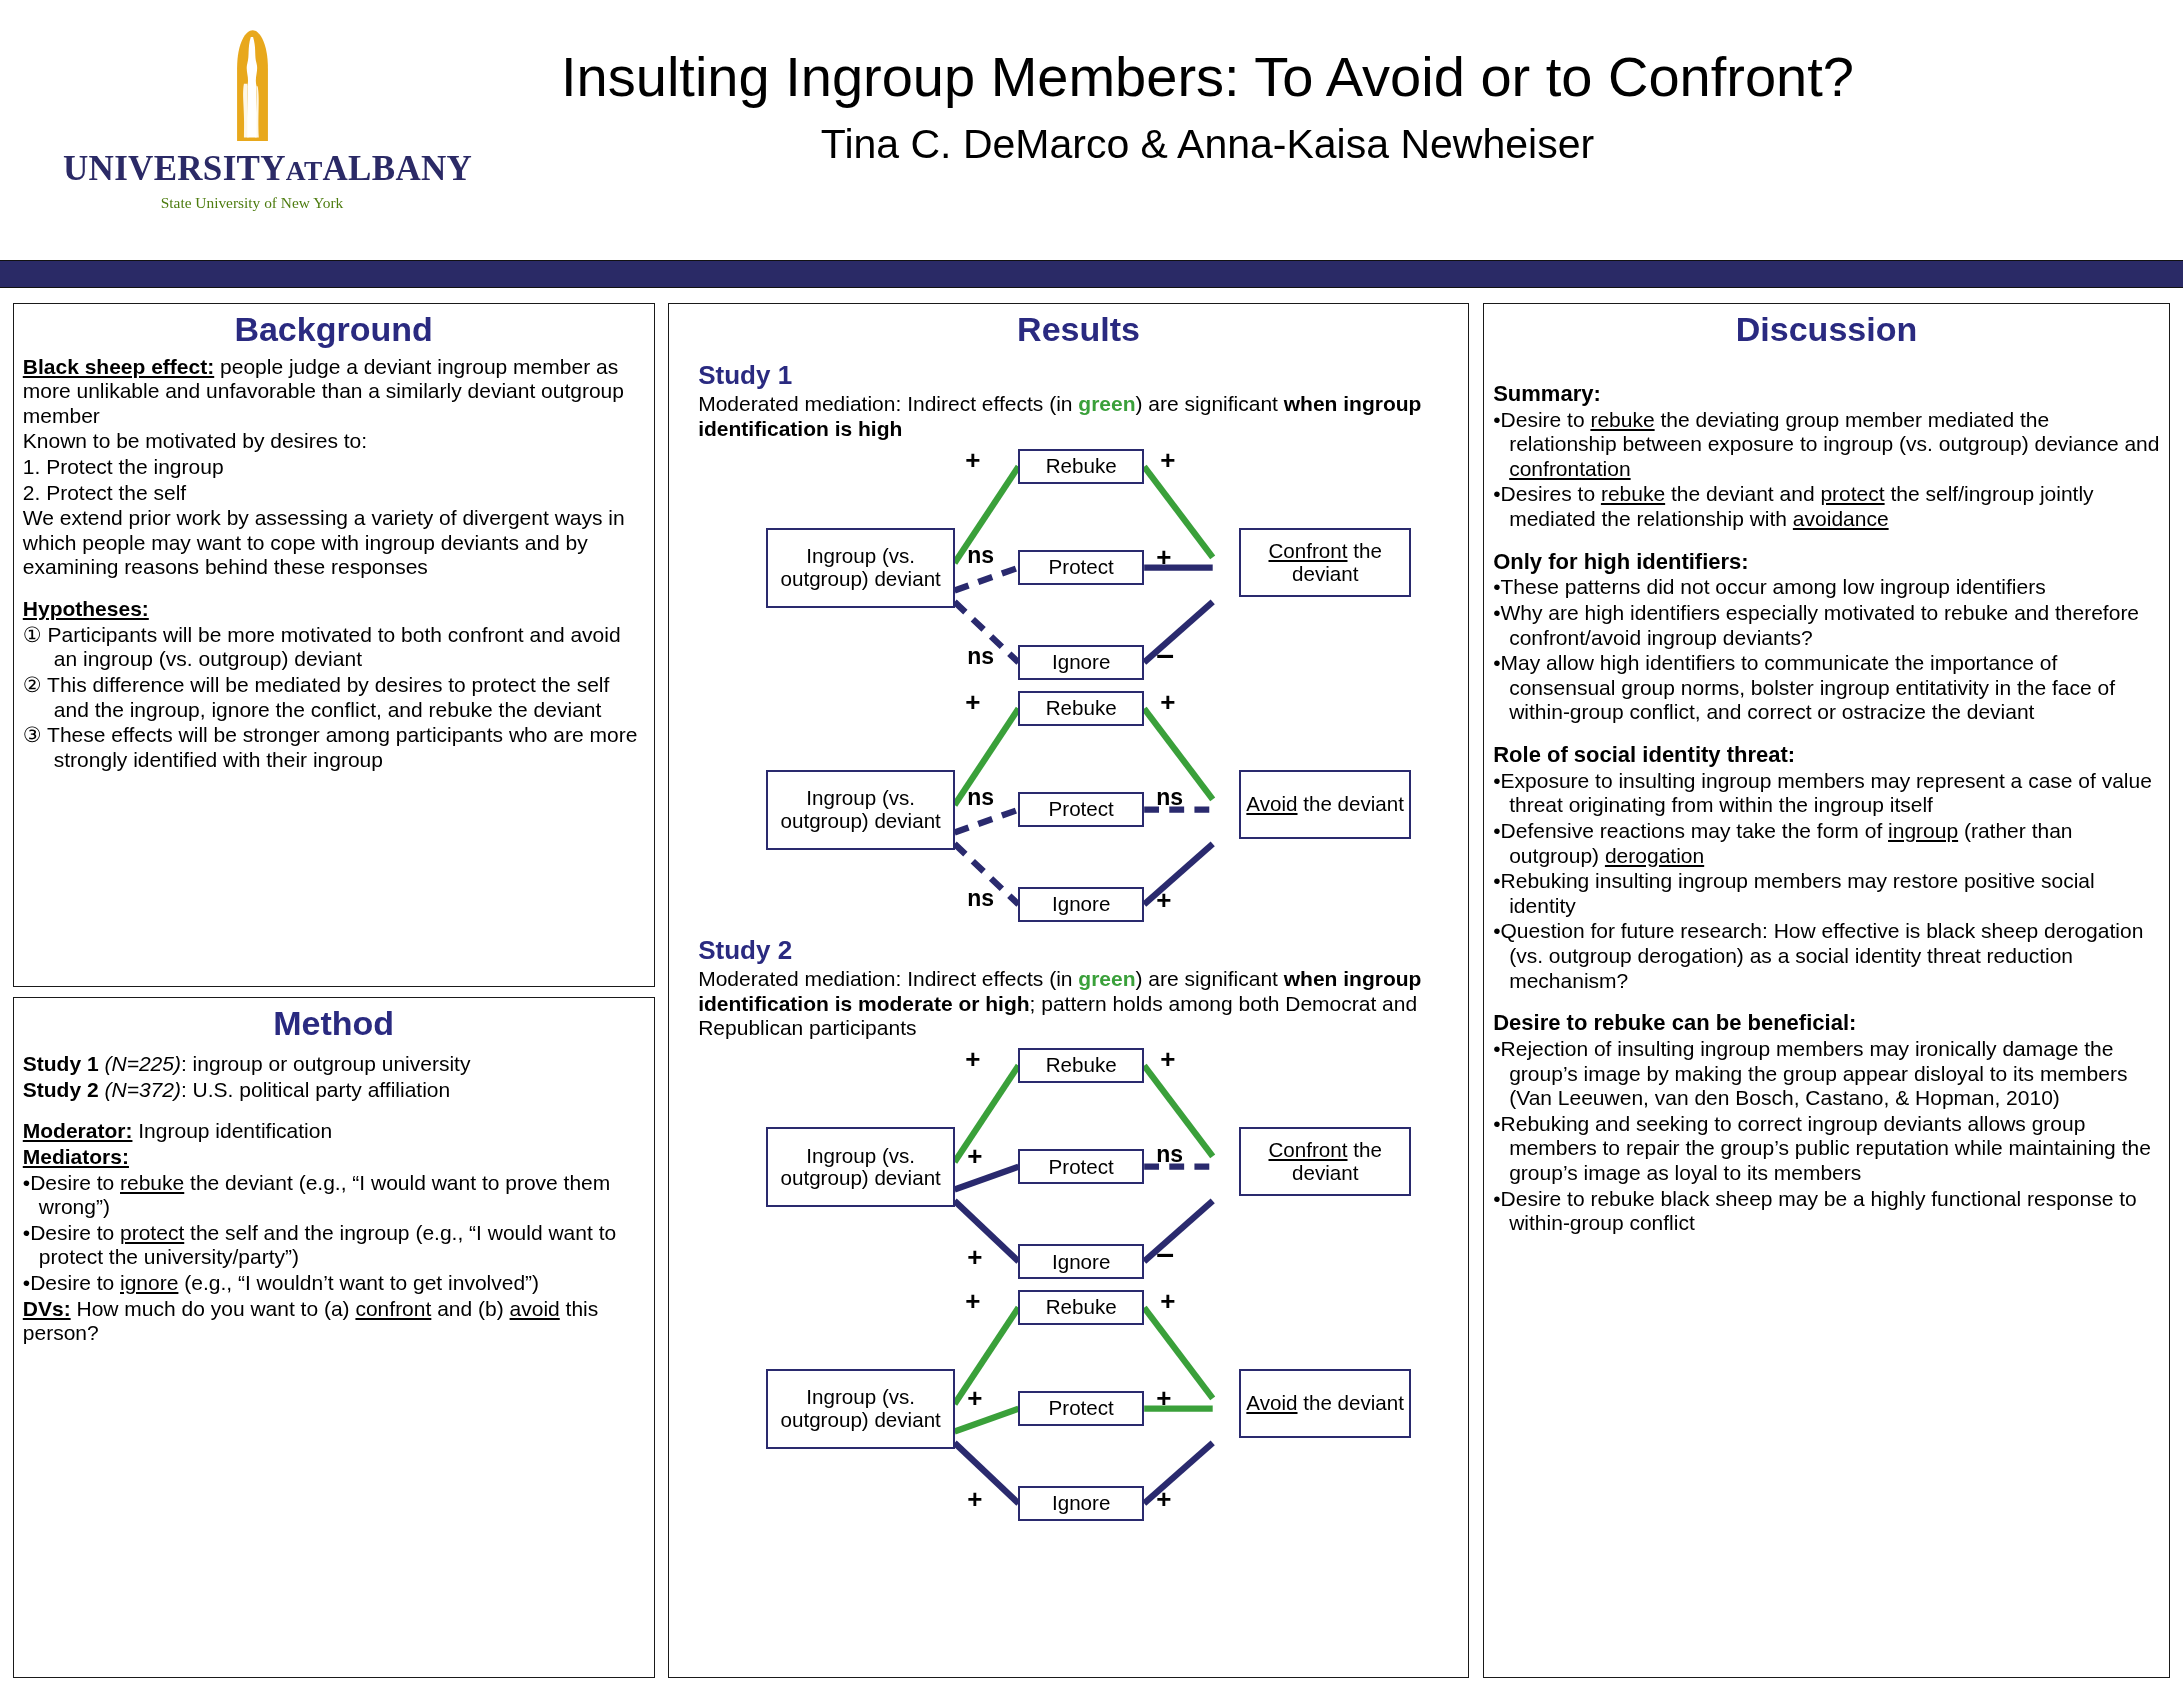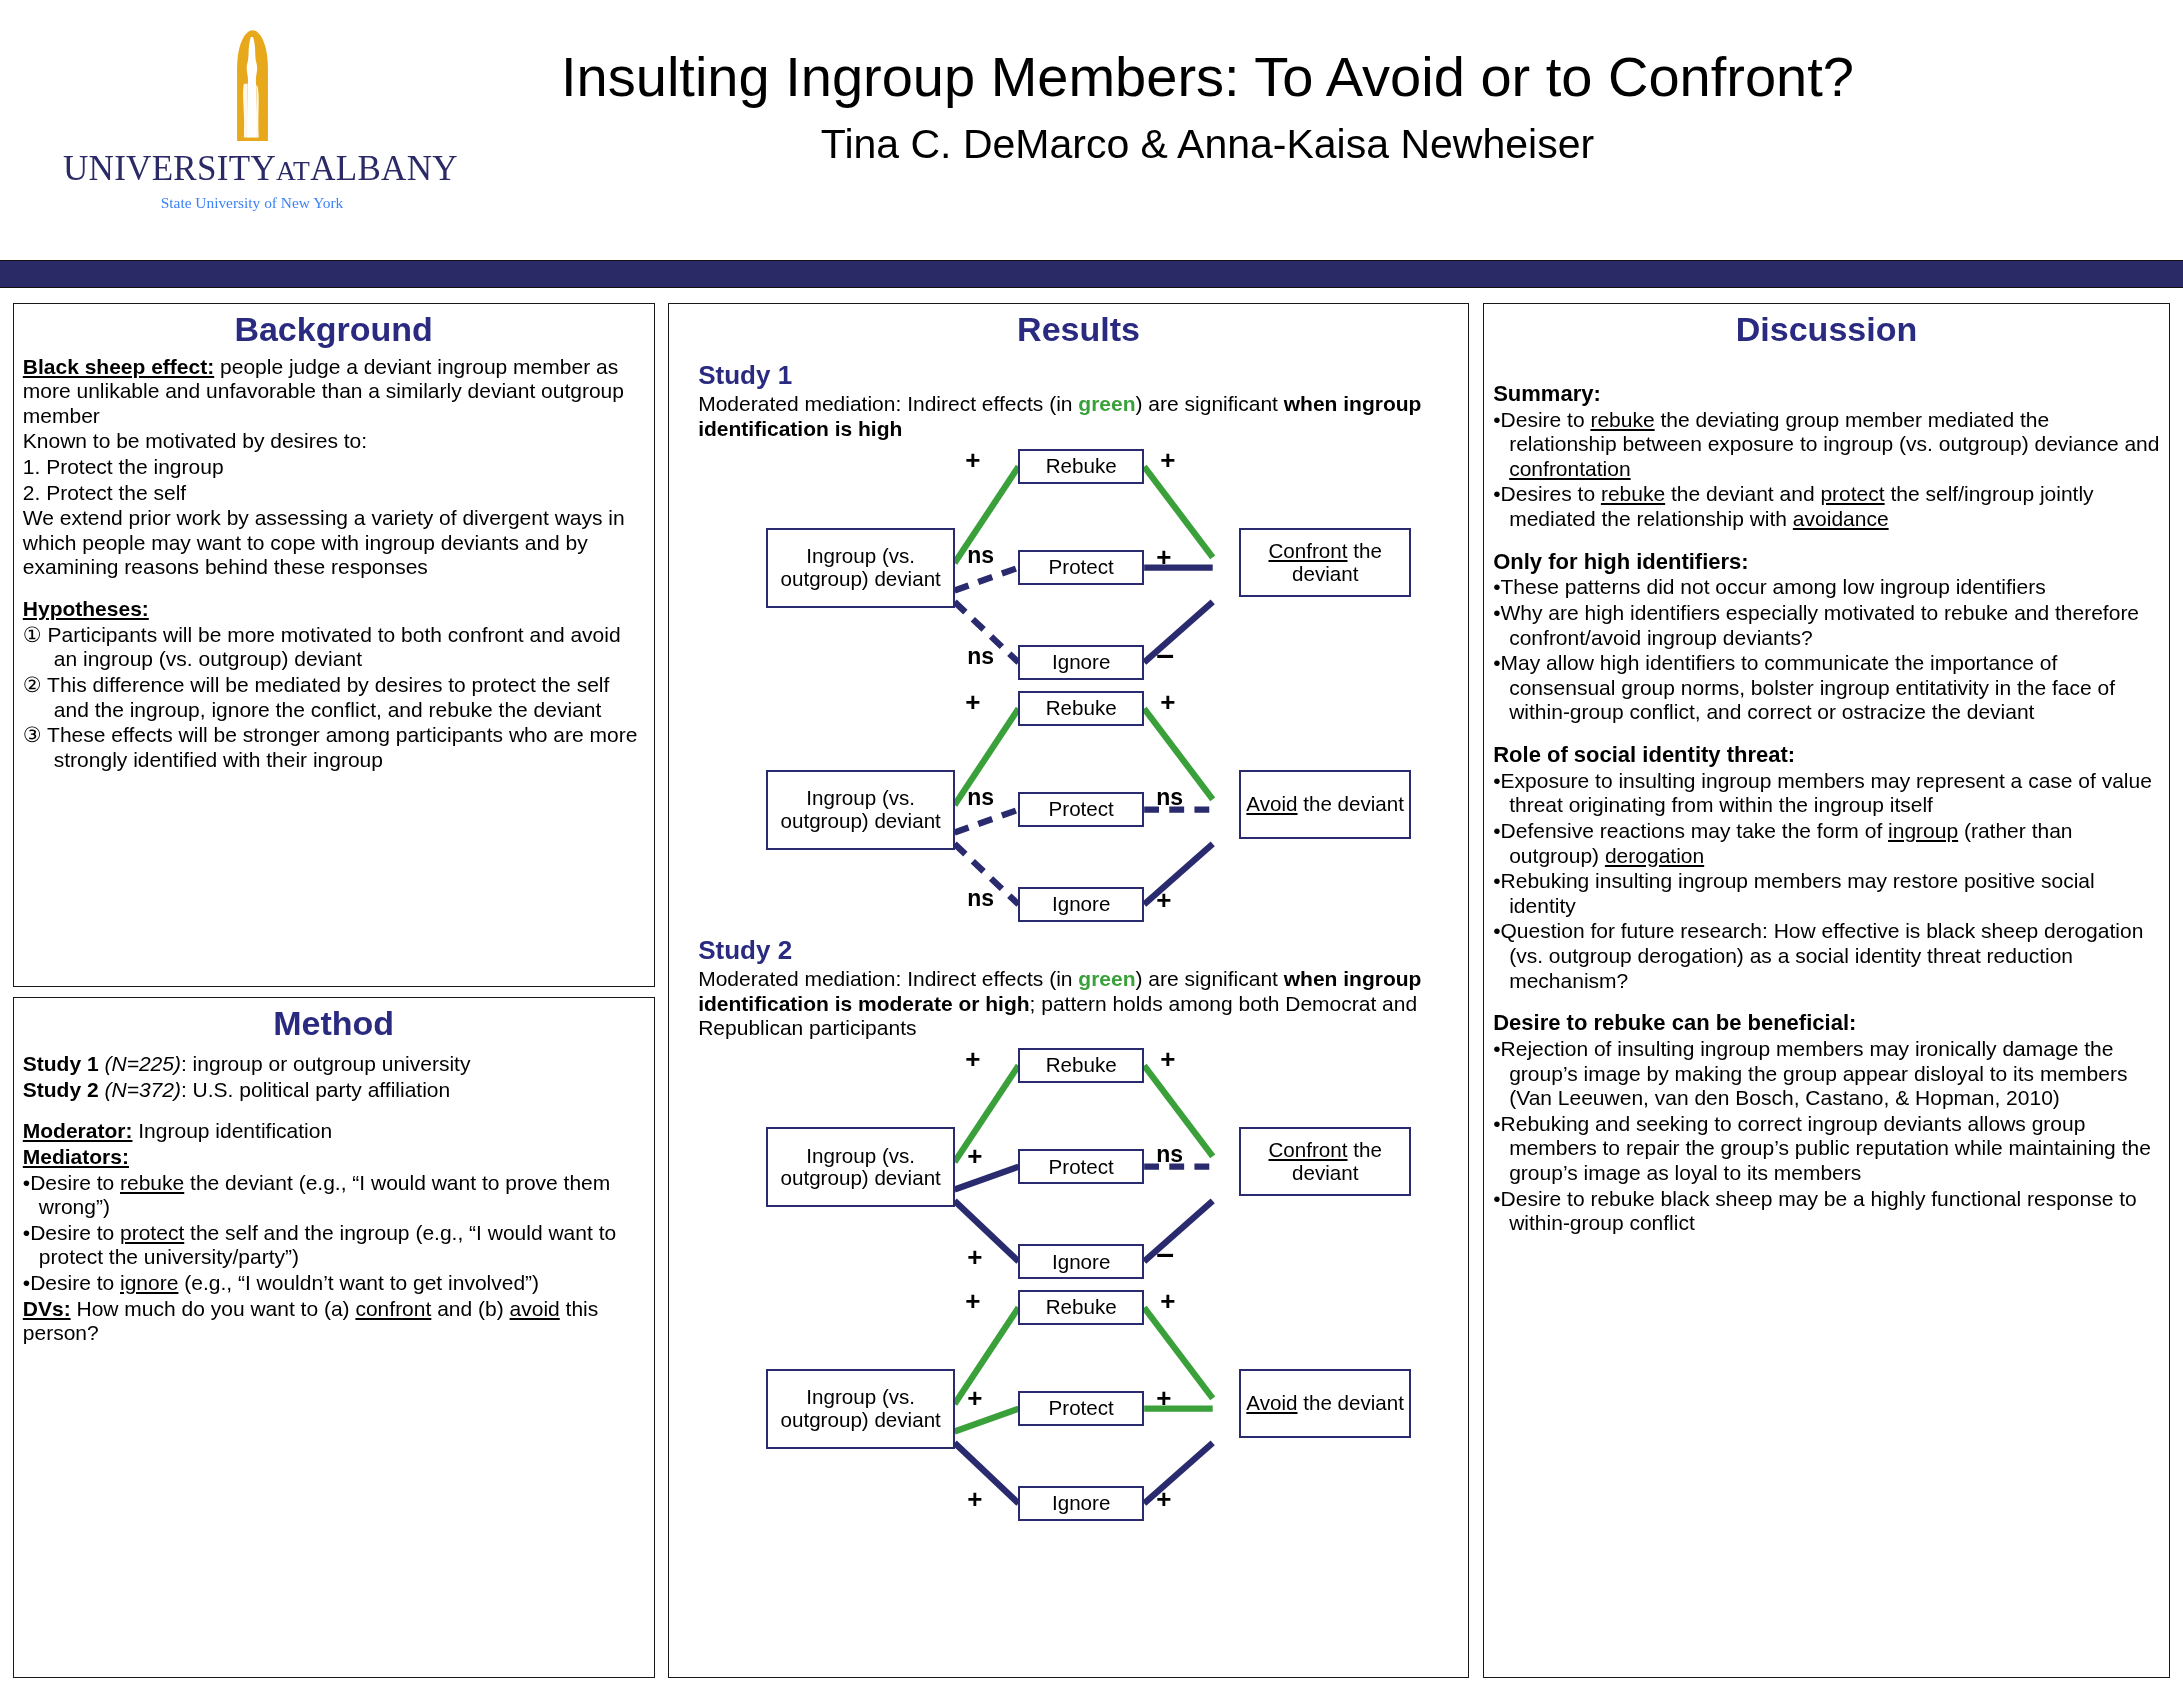--- a/index.html
+++ b/index.html
@@ -16,29 +16,29 @@
   #header { position:relative; width:100%; height:240px; }
 
   #logo-block {
     position:absolute; left:63px; top:29px;
     width:378px; text-align:center;
   }
   .torch { margin:0 auto 2.3px auto; width:45px; height:120px; position:relative; }
   .torch svg { display:block; }
   .logo-name {
     font-family:"Liberation Serif", serif;
-    color:#2b2a66; font-weight:400;
+    color:#2b2a66; font-weight:700;
     letter-spacing:0.3px;
     font-size:35px; line-height:1.0;
     white-space:nowrap;
   }
   .logo-name .sm { font-size:27.5px; }
   .logo-sub {
     font-family:"Liberation Serif", serif;
-    color:#3b82f6; font-size:15.4px; margin-top:8px;
+    color:#4d7c0f; font-size:15.4px; margin-top:8px;
   }
 
   #title-block { position:absolute; left:435px; top:46px; width:1545px; text-align:center; }
   #poster-title { font-size:56px; font-weight:400; line-height:1.1; color:#000; }
   #poster-authors { font-size:41px; font-weight:400; margin-top:13.7px; color:#000; }
 
   
   #navy-bar {
     position:absolute; left:0; top:260px; width:2183px; height:27.5px;
     background:#2a2a66; border-top:1.1px solid #111; border-bottom:1.7px solid #111;

